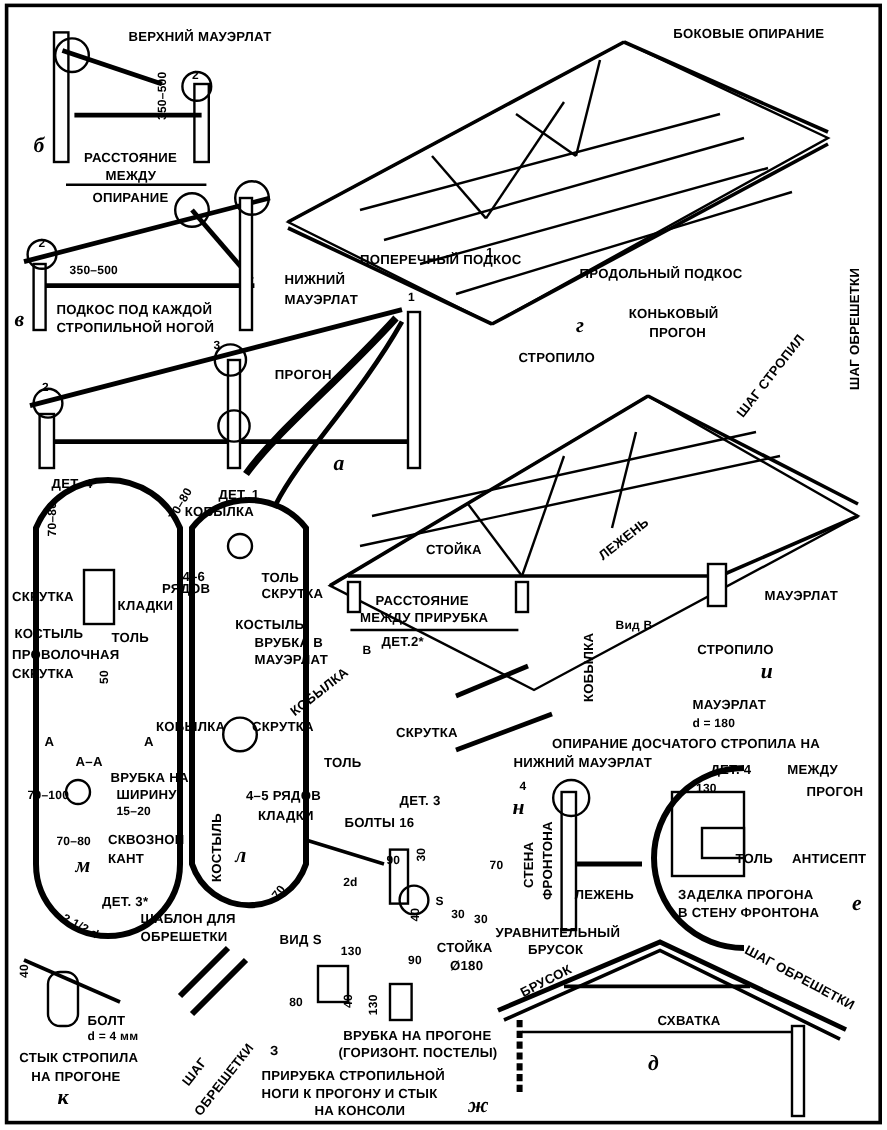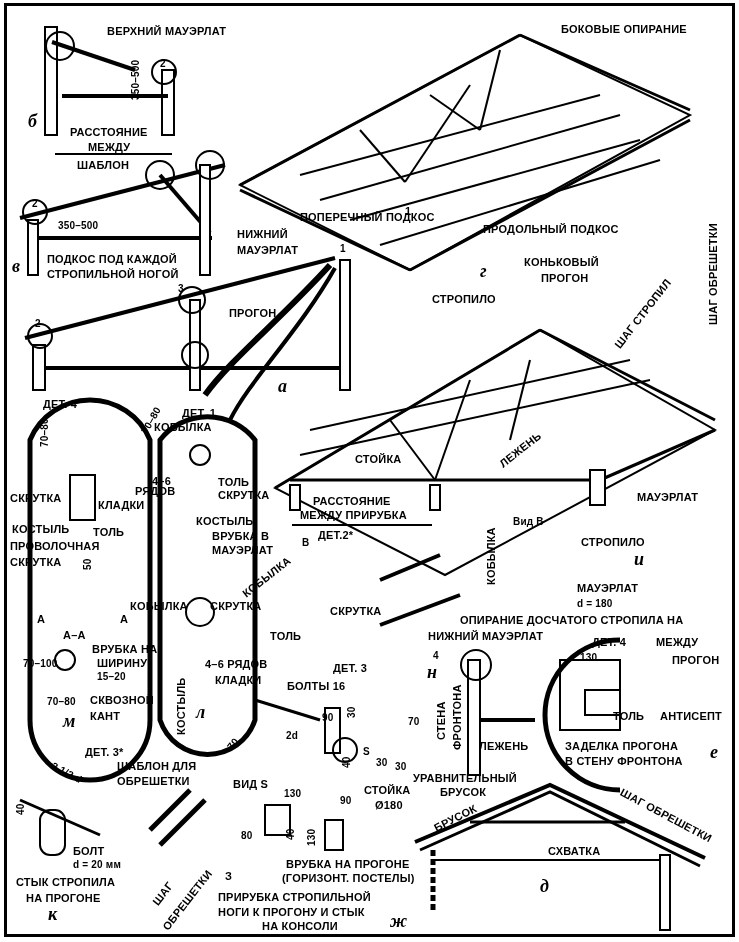--- a/index.html
+++ b/index.html
@@ -133,21 +133,21 @@
     <line x1="380" y1="625" x2="460" y2="595" stroke-width="4"></line>
   </g>
 </svg>
 
 <div class="lbl" style="left:107px;top:25px">ВЕРХНИЙ МАУЭРЛАТ</div>
 <div class="lbl sm rot-90" style="left:130px;top:100px">350–500</div>
 <div class="lbl sm" style="left:160px;top:58px">2</div>
 <div class="lbl it" style="left:28px;top:115px">б</div>
 <div class="lbl" style="left:70px;top:126px">РАССТОЯНИЕ</div>
 <div class="lbl" style="left:88px;top:141px">МЕЖДУ</div>
-<div class="lbl" style="left:77px;top:159px">ШАБЛОН</div>
+<div class="lbl" style="left:77px;top:159px">ОПИРАНИЕ</div>
 
 <div class="lbl sm" style="left:32px;top:198px">2</div>
 <div class="lbl sm" style="left:58px;top:220px">350–500</div>
 <div class="lbl" style="left:237px;top:228px">НИЖНИЙ</div>
 <div class="lbl" style="left:237px;top:244px">МАУЭРЛАТ</div>
 <div class="lbl it" style="left:12px;top:260px">в</div>
 <div class="lbl" style="left:47px;top:253px">ПОДКОС ПОД КАЖДОЙ</div>
 <div class="lbl" style="left:47px;top:268px">СТРОПИЛЬНОЙ НОГОЙ</div>
 
 <div class="lbl" style="left:561px;top:23px">БОКОВЫЕ ОПИРАНИЕ</div>
@@ -202,21 +202,21 @@
 <div class="lbl" style="left:97px;top:657px">ШИРИНУ</div>
 <div class="lbl sm" style="left:23px;top:658px">70–100</div>
 <div class="lbl sm" style="left:97px;top:671px">15–20</div>
 <div class="lbl sm" style="left:47px;top:696px">70–80</div>
 <div class="lbl" style="left:90px;top:694px">СКВОЗНОЙ</div>
 <div class="lbl" style="left:90px;top:710px">КАНТ</div>
 <div class="lbl it" style="left:63px;top:715px">м</div>
 
 <div class="lbl" style="left:210px;top:600px">СКРУТКА</div>
 <div class="lbl rot-90" style="left:175px;top:735px">КОСТЫЛЬ</div>
-<div class="lbl" style="left:205px;top:658px">4–6 РЯДОВ</div>
+<div class="lbl" style="left:205px;top:658px">4–5 РЯДОВ</div>
 <div class="lbl" style="left:215px;top:674px">КЛАДКИ</div>
 <div class="lbl it" style="left:196px;top:706px">л</div>
 
 <div class="lbl" style="left:318px;top:529px">ДЕТ.2*</div>
 <div class="lbl sm" style="left:302px;top:537px">В</div>
 <div class="lbl rotm35" style="left:240px;top:590px">КОБЫЛКА</div>
 <div class="lbl" style="left:330px;top:605px">СКРУТКА</div>
 <div class="lbl" style="left:270px;top:630px">ТОЛЬ</div>
 
 <div class="lbl sm" style="left:513px;top:516px">Вид В</div>
@@ -267,21 +267,21 @@
 <div class="lbl" style="left:282px;top:872px">(ГОРИЗОНТ. ПОСТЕЛЫ)</div>
 <div class="lbl" style="left:218px;top:891px">ПРИРУБКА СТРОПИЛЬНОЙ</div>
 <div class="lbl" style="left:218px;top:906px">НОГИ К ПРОГОНУ И СТЫК</div>
 <div class="lbl" style="left:262px;top:920px">НА КОНСОЛИ</div>
 <div class="lbl it" style="left:390px;top:915px">ж</div>
 
 <div class="lbl" style="left:85px;top:746px">ДЕТ. 3*</div>
 <div class="lbl sm rotp30" style="left:55px;top:760px">2 1/2 d</div>
 <div class="lbl sm rot-90" style="left:15px;top:815px">40</div>
 <div class="lbl" style="left:73px;top:845px">БОЛТ</div>
-<div class="lbl sm" style="left:73px;top:859px">d = 20 мм</div>
+<div class="lbl sm" style="left:73px;top:859px">d = 4 мм</div>
 <div class="lbl" style="left:16px;top:876px">СТЫК СТРОПИЛА</div>
 <div class="lbl" style="left:26px;top:892px">НА ПРОГОНЕ</div>
 <div class="lbl it" style="left:48px;top:908px">к</div>
 
 <div class="lbl" style="left:117px;top:760px">ШАБЛОН ДЛЯ</div>
 <div class="lbl" style="left:117px;top:775px">ОБРЕШЕТКИ</div>
 <div class="lbl rotm50" style="left:150px;top:900px">ШАГ</div>
 <div class="lbl rotm50" style="left:160px;top:925px">ОБРЕШЕТКИ</div>
 <div class="lbl" style="left:225px;top:870px">З</div>
 

